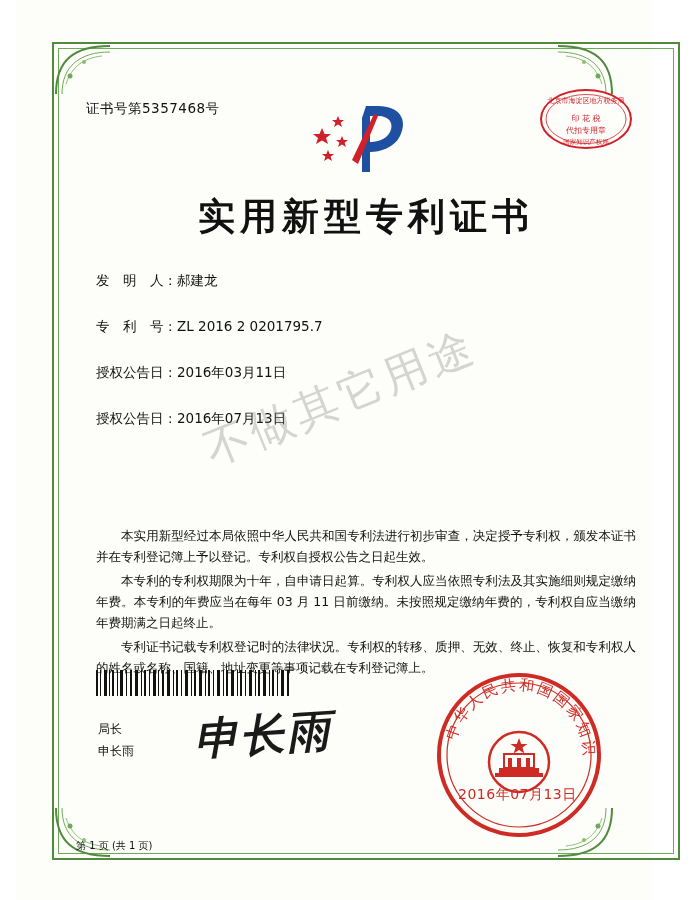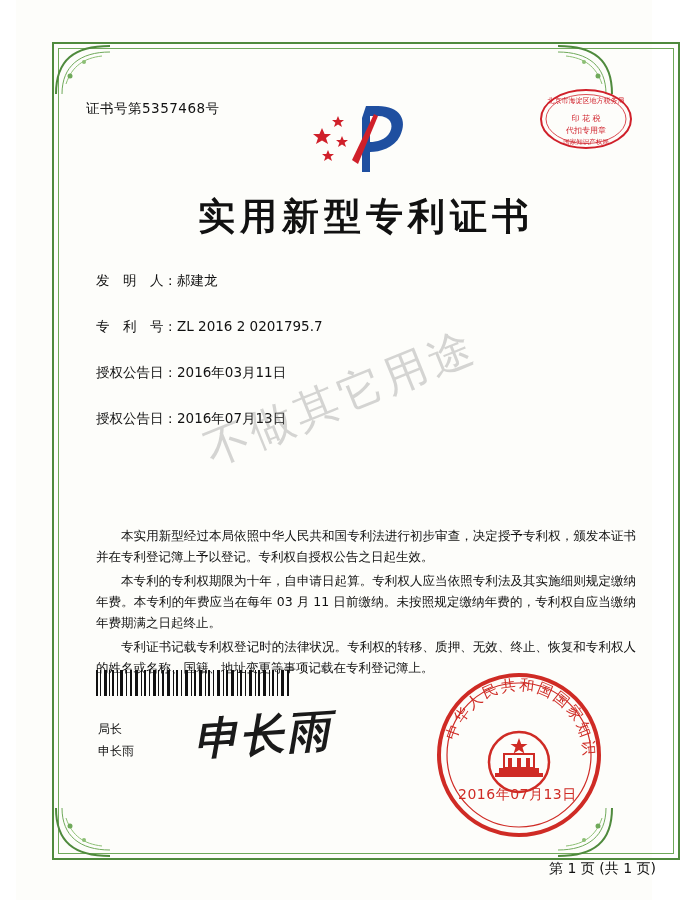--- a/index.html
+++ b/index.html
@@ -184,24 +184,24 @@
     top: 716px;
     font-size: 14px;
     color: #cf2b25;
     letter-spacing: 0.5px;
     font-family: "DejaVu Sans", "Liberation Sans", sans-serif;
   }
 
   .page-footer {
     position: absolute;
     left: 0;
-    top: 790px;
+    top: 769px;
     width: 580px;
-    text-align: right;
-    font-size: 14px;
+    text-align: left;
+    font-size: 10px;
     color: #111;
   }
 
   
   .watermark {
     position: absolute;
     left: 120px;
     top: 355px;
     font-size: 44px;
     color: rgba(120,120,120,0.30);

